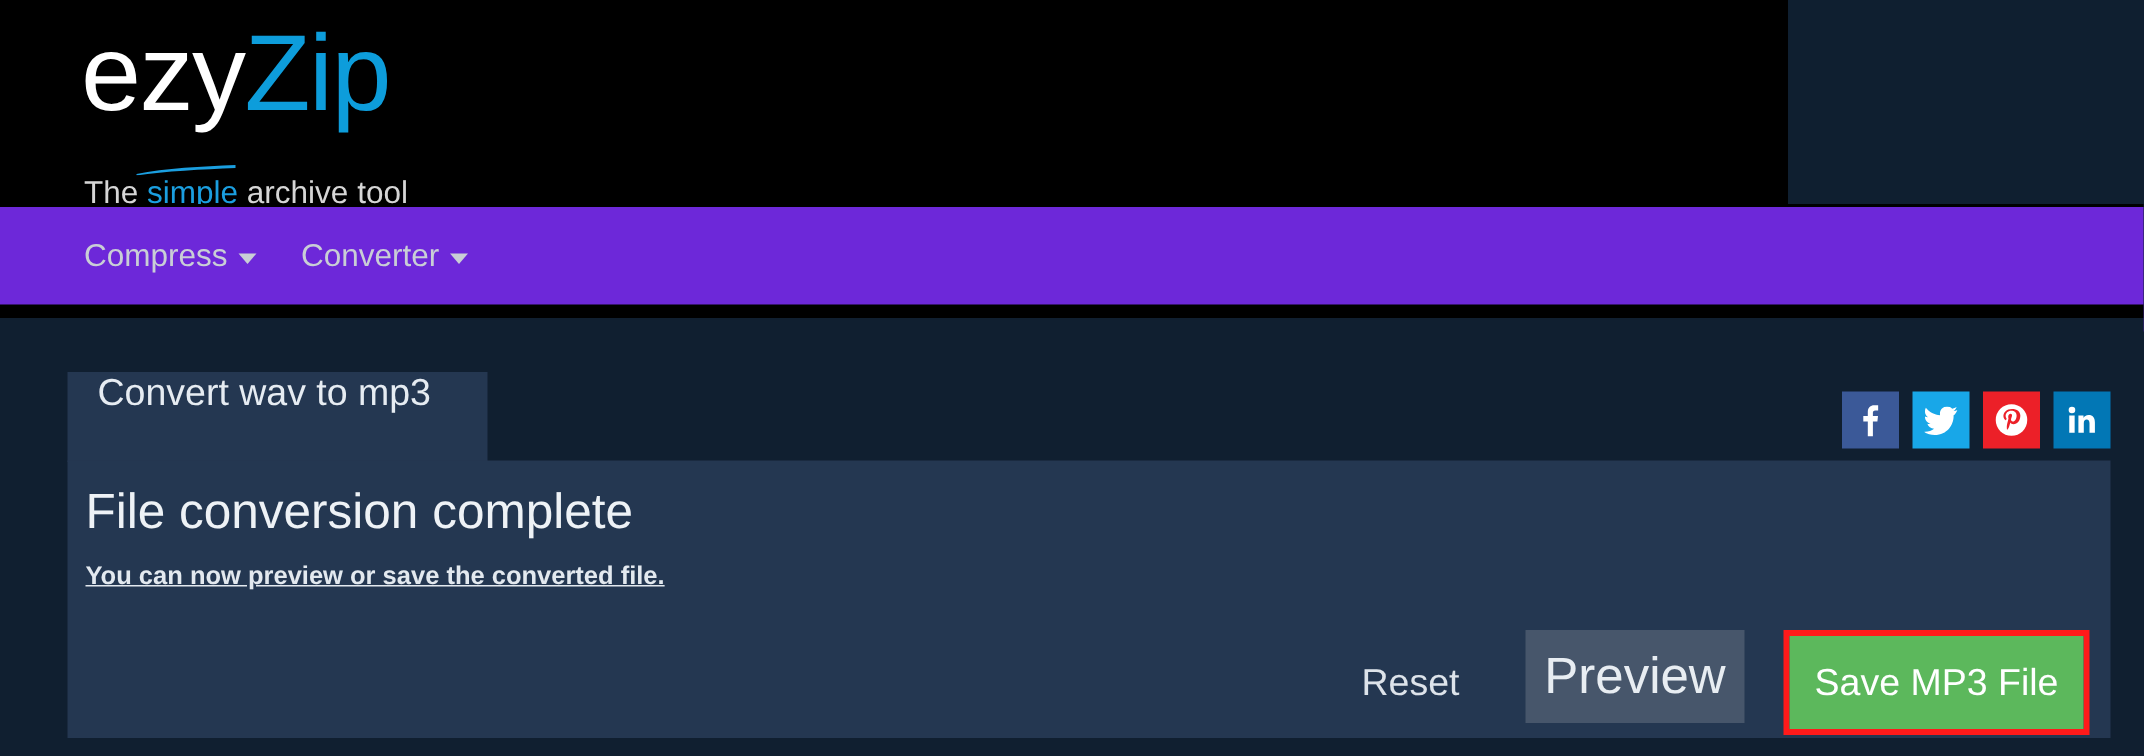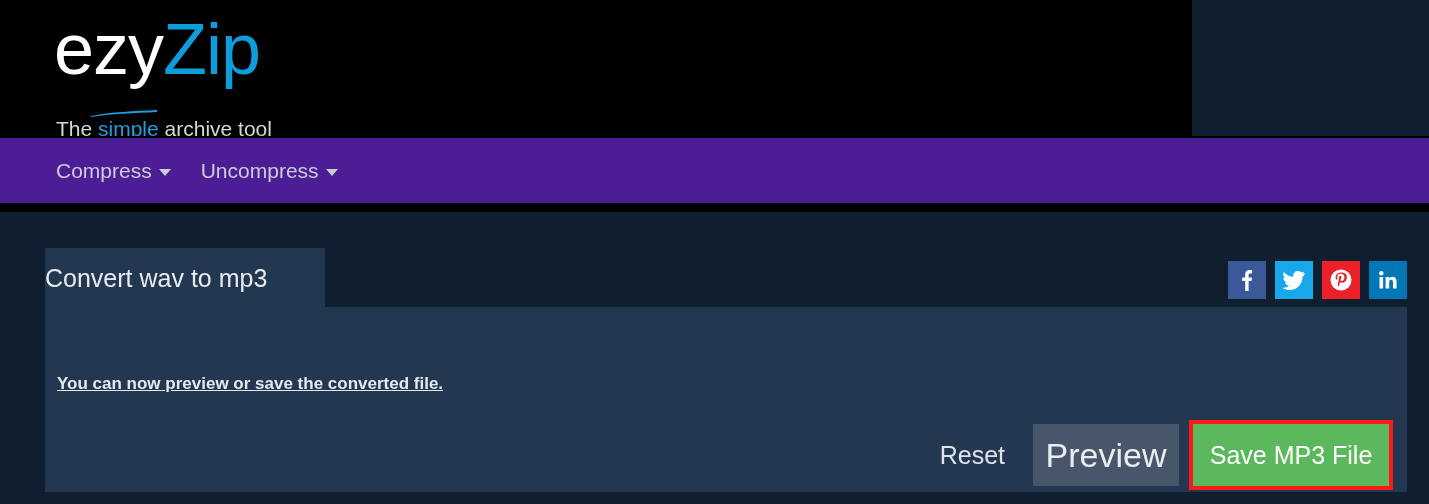--- a/index.html
+++ b/index.html
@@ -54,21 +54,21 @@
   .navbar-gap-top {
     position: absolute;
     left: 0; top: 136px;
     width: 1429px; height: 2px;
     background: #000000;
   }
   .navbar {
     position: absolute;
     left: 0; top: 138px;
     width: 1429px; height: 83px;
-    background: #4c1d95;
+    background: #6d28d9;
   }
   .nav-items {
     position: absolute;
     left: 54px; top: 0;
     height: 65px;
     display: flex;
     align-items: center;
     gap: 26px;
   }
   .nav-item {
@@ -103,21 +103,22 @@
     background: #101f30;
   }
 
   
   .tab {
     position: absolute;
     left: 45px; top: 248px;
     width: 280px; height: 60px;
     background: #243751;
     display: flex;
-    align-items: center;
+    align-items: flex-start;
+    padding-left: 20px;
     cursor: pointer;
   }
   .tab-label {
     font-size: 25px;
     color: #e6ecf2;
     font-weight: 400;
     white-space: nowrap;
   }
 
   
@@ -144,22 +145,21 @@
     color: #e3e9ef;
     white-space: nowrap;
     text-decoration: underline;
   }
 
   
   .actions {
     position: absolute;
     right: 14px; top: 113px;
     display: flex;
-    align-items: center;
-    gap: 0px;
+    gap: 16px;
   }
   .btn-reset {
     font-size: 25px;
     color: #dde3ea;
     background: transparent;
     border: none;
     padding: 0 28px 0 0;
     cursor: pointer;
     white-space: nowrap;
     font-family: "Liberation Sans", sans-serif;
@@ -233,21 +233,21 @@
 </div>
 
 <div class="navbar-gap-top"></div>
 <div class="navbar">
   <div class="nav-items">
     <div class="nav-item">
       <span>Compress</span>
       <span class="caret"></span>
     </div>
     <div class="nav-item">
-      <span>Uncompress</span>
+      <span>Converter</span>
       <span class="caret"></span>
     </div>
   </div>
 </div>
 <div class="navbar-gap-bottom"></div>
 
 <div class="page-body"></div>
 
 <div class="social">
   <a class="soc-fb">
@@ -273,20 +273,21 @@
       <path d="M7.6,7 H11 V8.6 C11.5,7.7 12.7,6.7 14.4,6.7 C17.2,6.7 18.6,8.4 18.6,11.6 V18.5 H15 V12.2 C15,10.6 14.4,9.7 13.1,9.7 C11.9,9.7 11.2,10.5 11.2,12.2 V18.5 H7.6 Z" fill="#ffffff"></path>
     </svg>
   </a>
 </div>
 
 <div class="tab">
   <span class="tab-label">Convert wav to mp3</span>
 </div>
 
 <div class="panel">
+  <div class="panel-heading">File conversion complete</div>
   <div class="panel-sub">You can now preview or save the converted file.</div>
 
   <div class="actions">
     <button class="btn-reset">Reset</button>
     <button class="btn-preview">Preview</button>
     <span class="btn-save-wrap">
       <button class="btn-save">Save MP3 File</button>
     </span>
   </div>
 </div>

